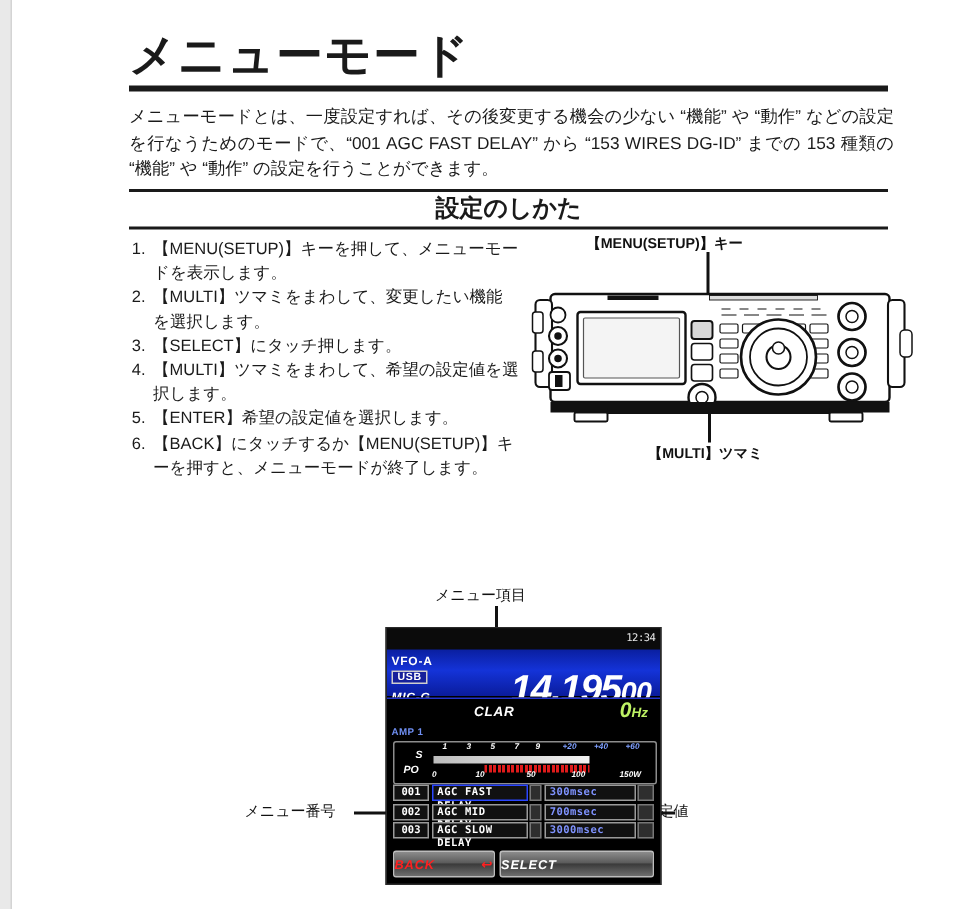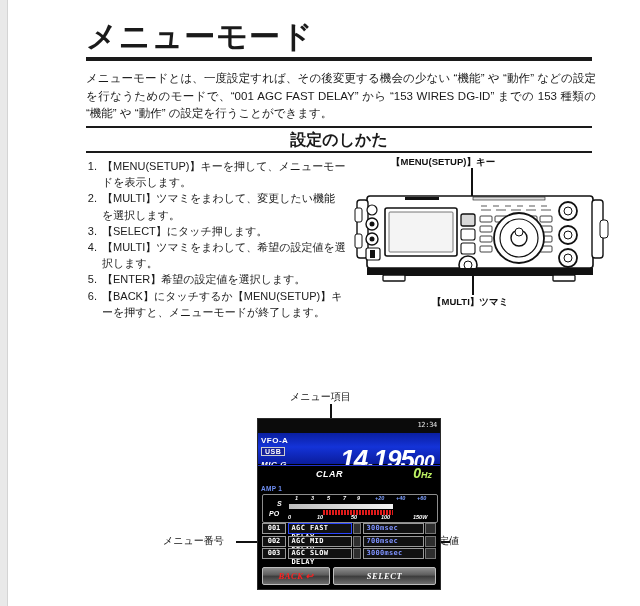--- a/index.html
+++ b/index.html
@@ -138,21 +138,21 @@
     color:#7f93ff;font-size:7px;font-weight:bold;line-height:9px;padding-left:3px;
     font-family:"DejaVu Sans Mono",monospace;letter-spacing:0.3px;
   }
   .mend{width:9px;flex:0 0 9px;margin-left:1.5px;background:#2e2e2e;border:1px solid #777;}
   .menu-row.sel .mname{border-color:#2b46ff;}
   .btn-bar{position:absolute;left:4px;top:148px;width:174px;display:flex;gap:3px;}
   .softbtn{
     height:16px;border:1px solid #bdbdbd;border-radius:2px;
     background:linear-gradient(to bottom,#8c8c8c 0%,#5b5b5b 45%,#3a3a3a 50%,#6e6e6e 100%);
     color:#fff;font-size:8.5px;font-weight:bold;font-style:italic;
-    display:flex;align-items:center;justify-content:center;letter-spacing:0.6px;font-family:Liberation Serif, serif;
+    display:flex;align-items:center;justify-content:space-between;letter-spacing:0.6px;
   }
   .softbtn.back{width:66px;color:#ff2020;}
   .softbtn.select{flex:1;}
   .back-arrow{color:#ff2020;font-size:9px;margin-left:2px;}
 </style>
 </head>
 <body>
 
 <div id="page">
 

